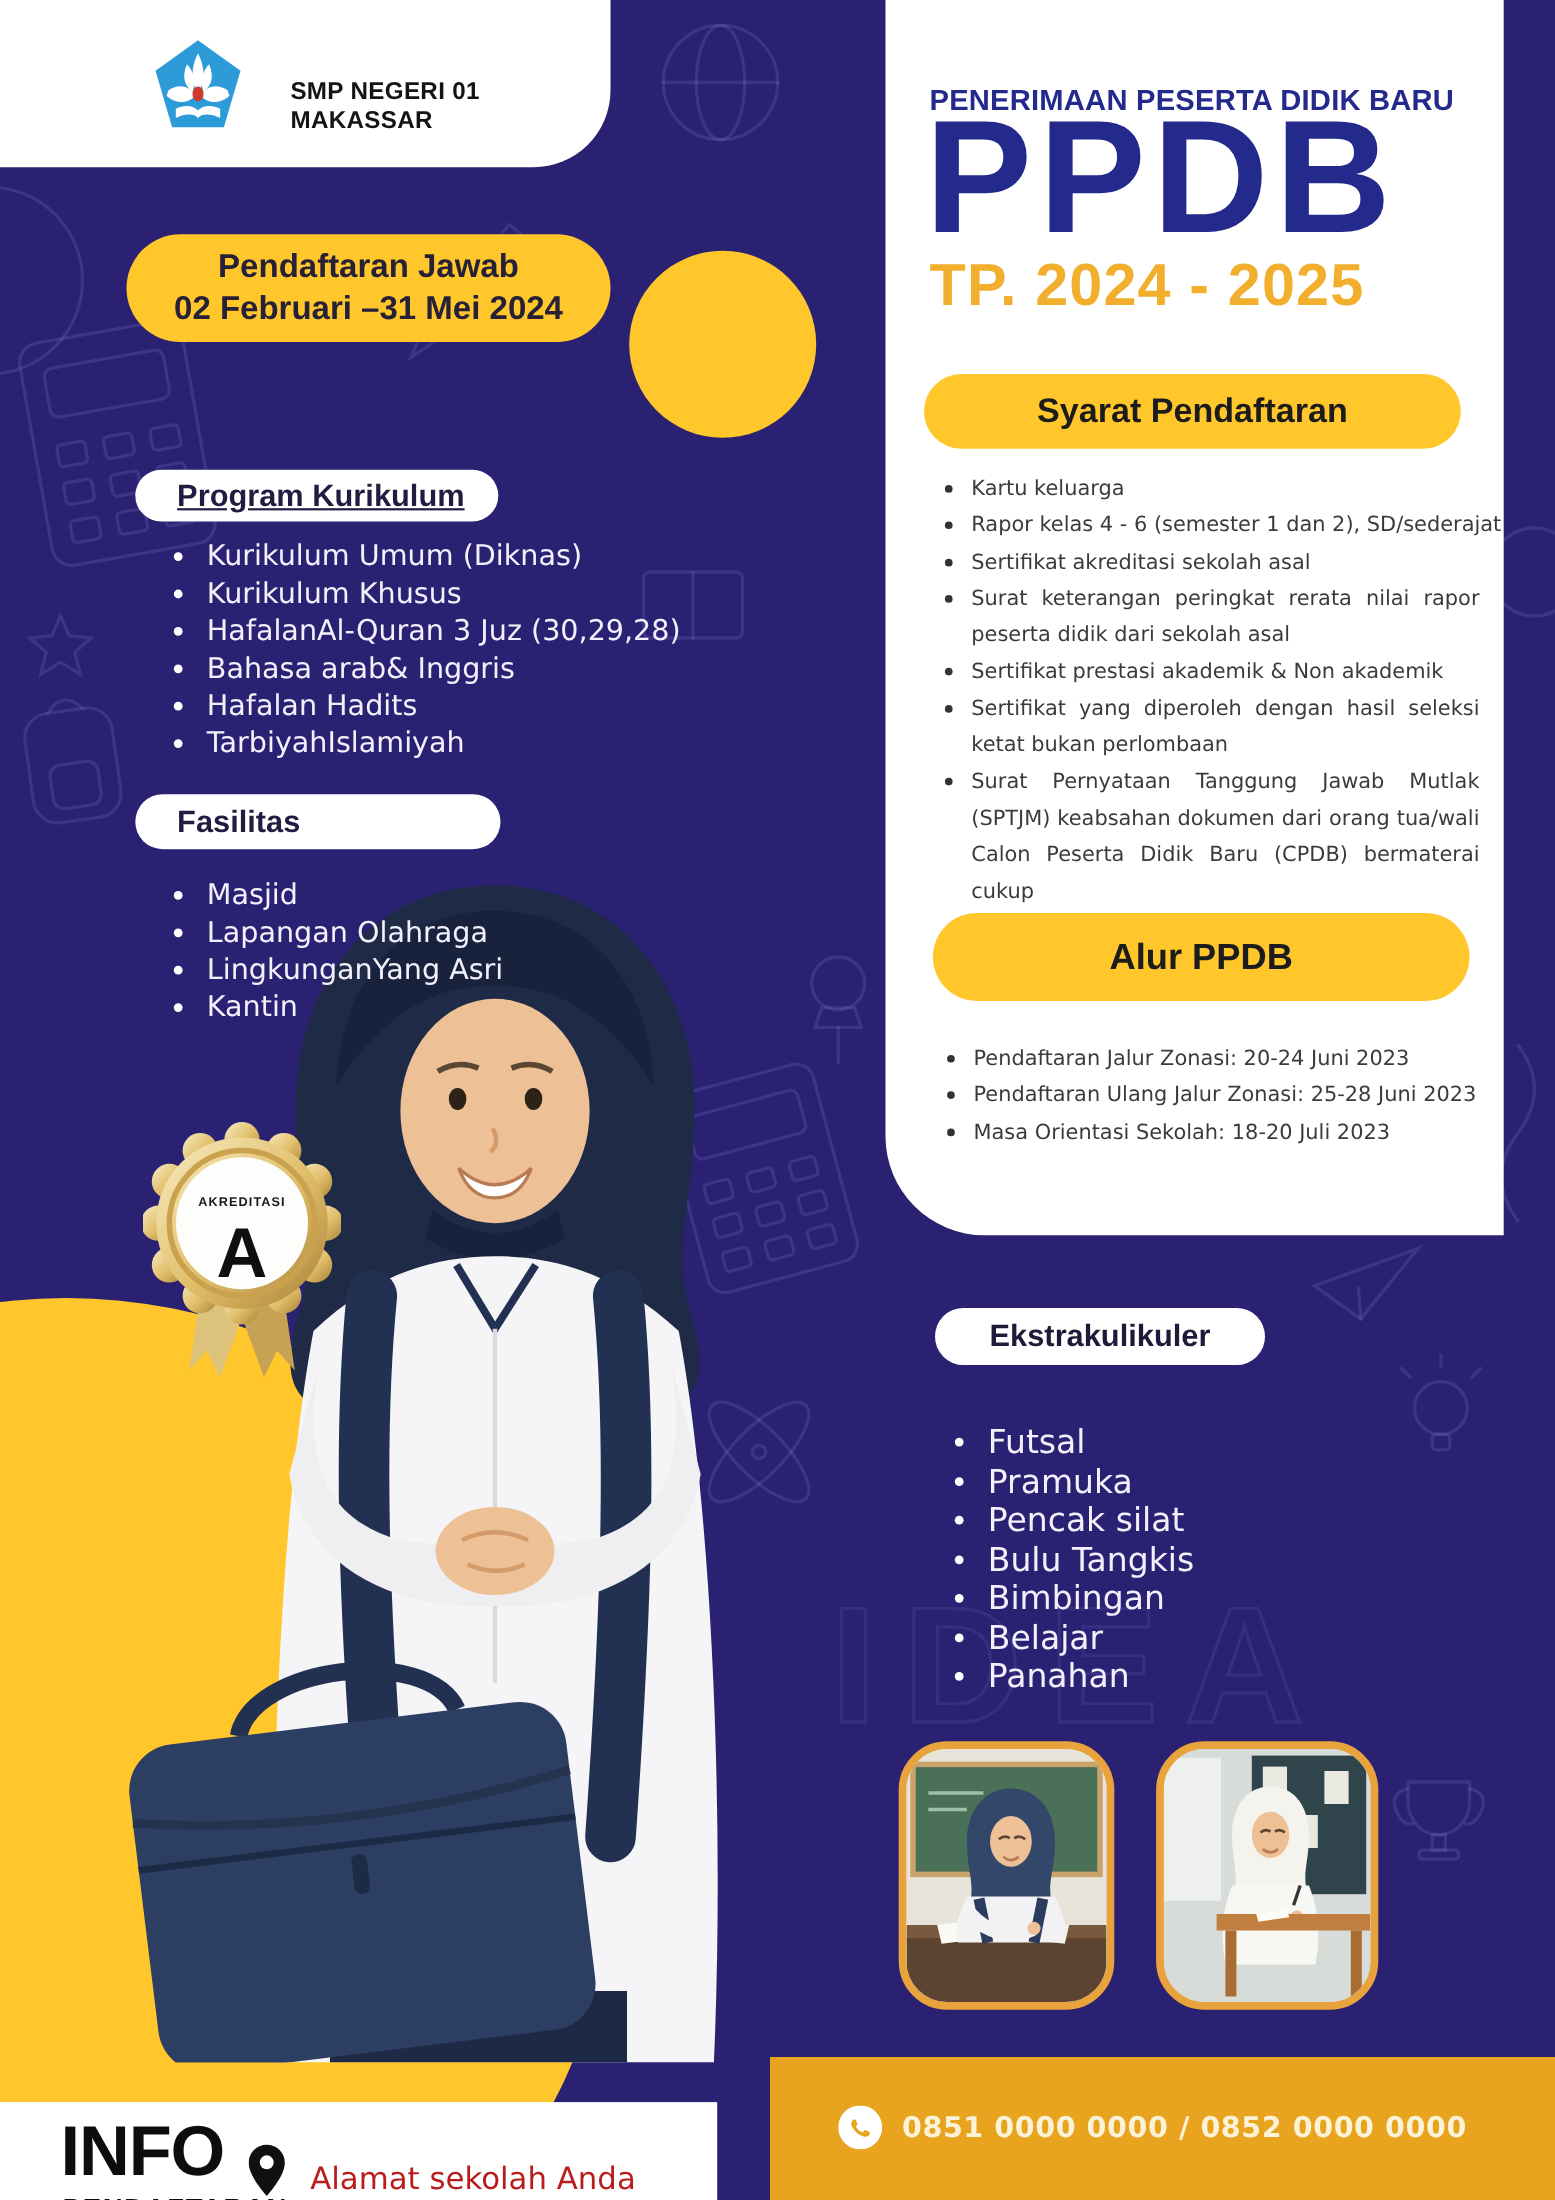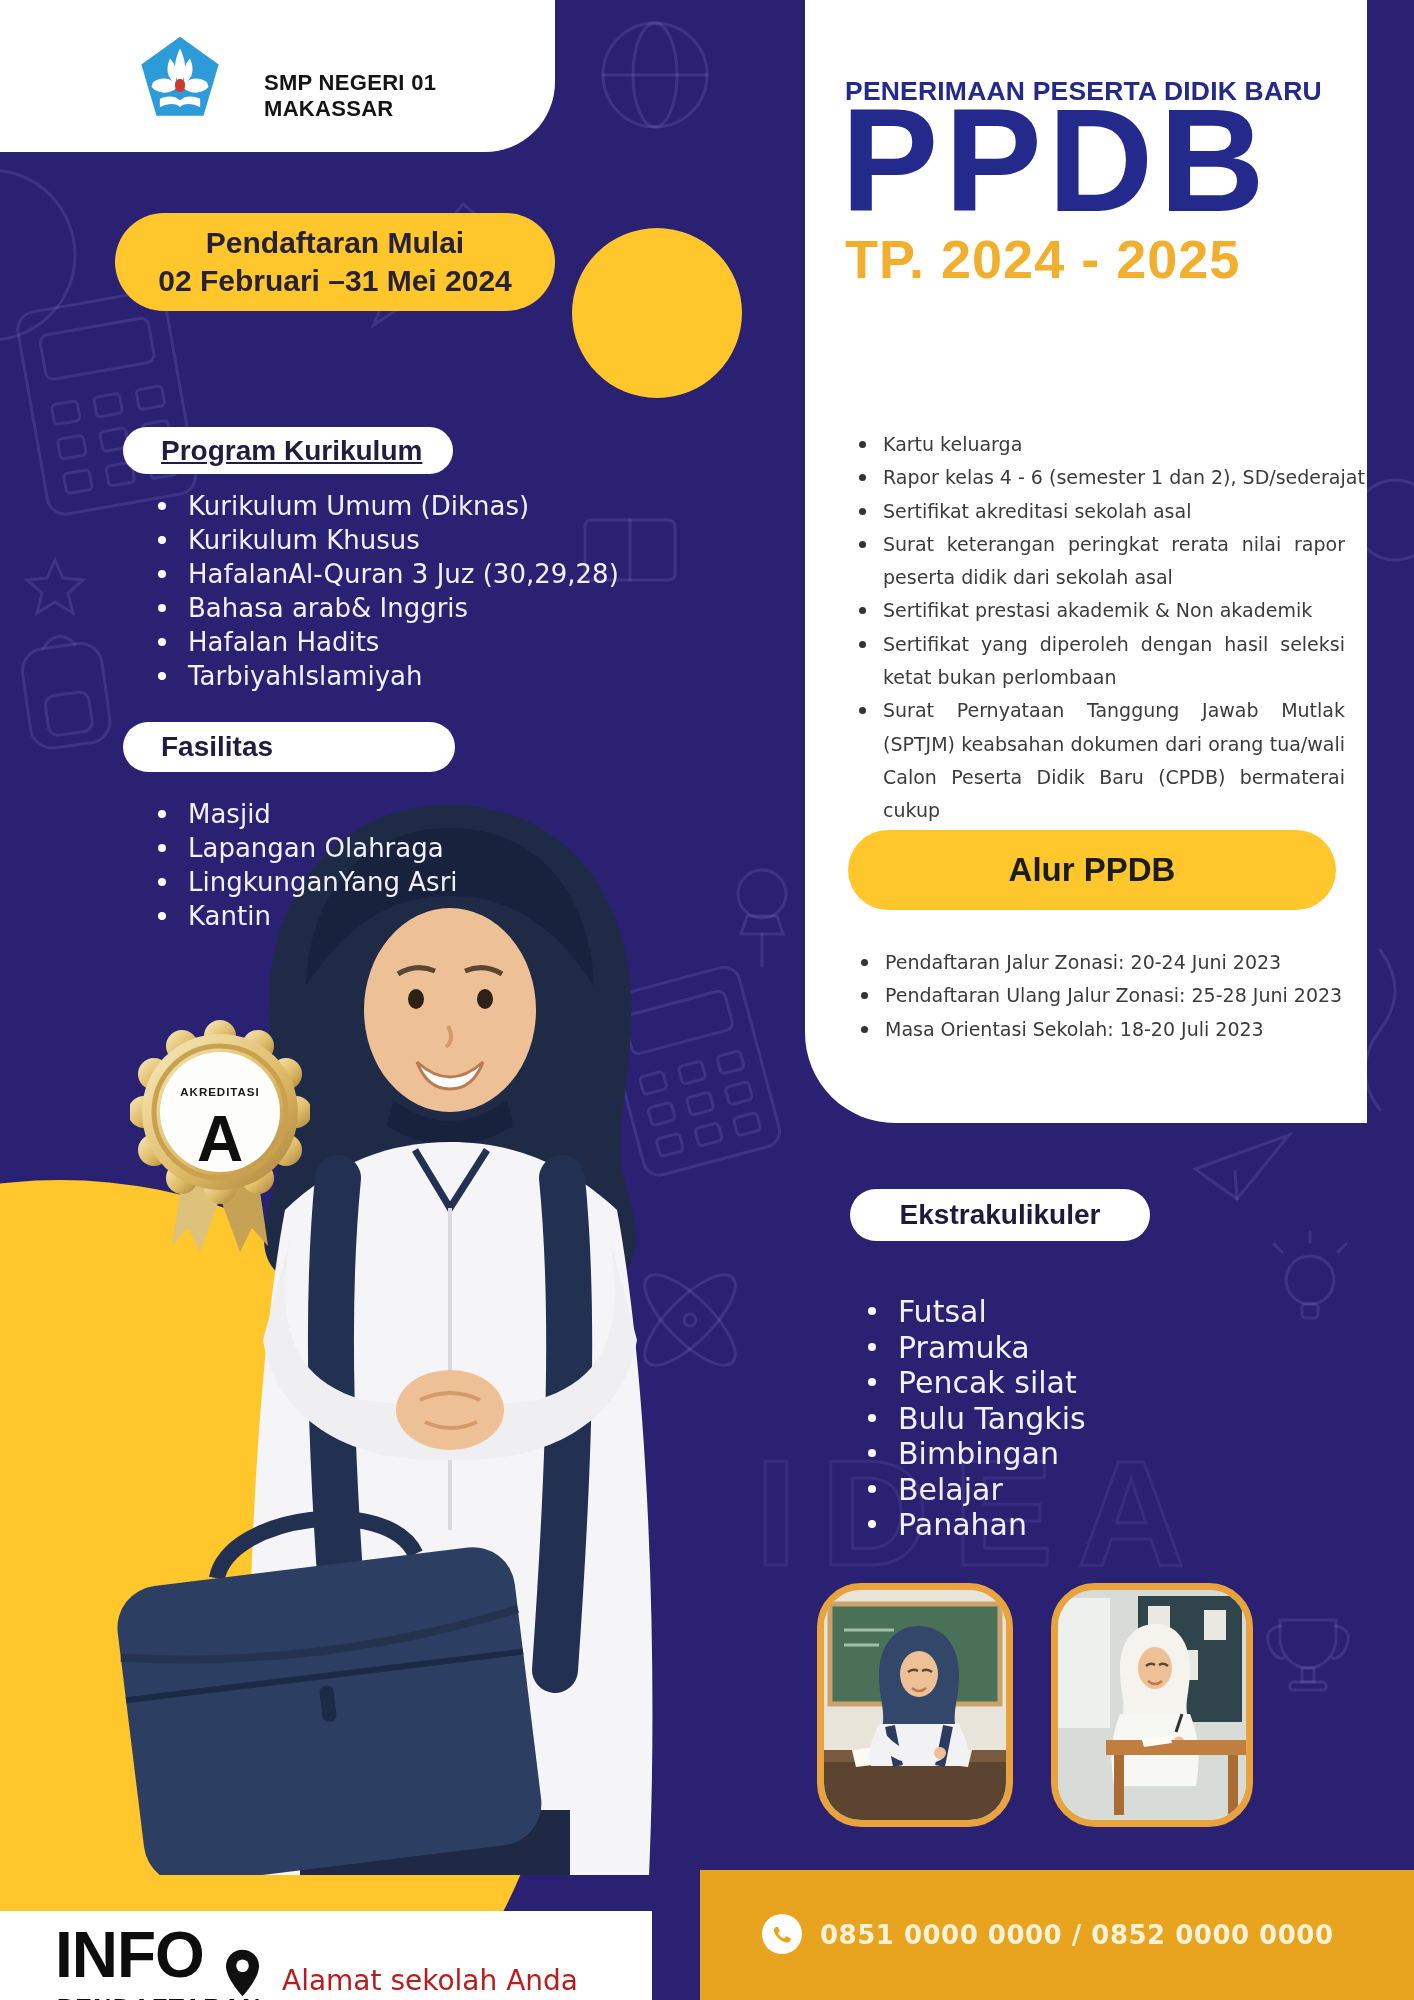--- a/index.html
+++ b/index.html
@@ -226,21 +226,21 @@
       <path d="M62,28 C67,40 66,50 56,58 C52,48 54,36 62,28 Z" fill="#ffffff"></path>
       <path d="M18,56 C30,48 42,52 47,62 C38,72 24,70 16,62 Z" fill="#ffffff"></path>
       <path d="M82,56 C70,48 58,52 53,62 C62,72 76,70 84,62 Z" fill="#ffffff"></path>
       <ellipse cx="50" cy="60" rx="6" ry="8" fill="#cf3a2b"></ellipse>
       <path d="M26,76 C36,71 46,73 50,78 C54,73 64,71 74,76 L74,86 C64,81 54,81 50,86 C46,81 36,81 26,86 Z" fill="#ffffff"></path>
     </svg>
     <div class="school-name">SMP NEGERI 01 MAKASSAR</div>
   </div>
 
   <div class="dates-pill">
-    <div>Pendaftaran Mulai</div>
+    <div>Pendaftaran Jawab</div>
     <div>02 Februari –31 Mei 2024</div>
   </div>
 
   <div class="white-pill pk-pill">
     <span>Program Kurikulum</span>
   </div>
   <ul class="plist pk-list">
     <li>Kurikulum Umum (Diknas)</li>
     <li>Kurikulum Khusus</li>
     <li>HafalanAl-Quran 3 Juz (30,29,28)</li>
@@ -288,20 +288,23 @@
     <circle cx="90" cy="92" r="60" fill="#fdfdfc"></circle>
     <text x="90" y="76" text-anchor="middle" font-size="11.5" font-weight="800" fill="#1a1a1a" letter-spacing="1" font-family="Liberation Sans, sans-serif">AKREDITASI</text>
     <text x="90" y="141" text-anchor="middle" font-size="64" font-weight="900" fill="#0f0f0f" font-family="Liberation Sans, sans-serif">A</text>
   </svg>
 
   <div class="panel">
     <div class="kicker">PENERIMAAN PESERTA DIDIK BARU</div>
     <div class="ppdb">PPDB</div>
     <div class="tp">TP. 2024 - 2025</div>
 
+    <div class="ypill syarat-pill">
+      <span>Syarat Pendaftaran</span>
+    </div>
     <ul class="dlist syarat-list">
       <li class="nw">Kartu keluarga</li>
       <li class="nw">Rapor kelas 4 - 6 (semester 1 dan 2), SD/sederajat</li>
       <li class="nw">Sertifikat akreditasi sekolah asal</li>
       <li>Surat keterangan peringkat rerata nilai rapor peserta didik dari sekolah asal</li>
       <li class="nw">Sertifikat prestasi akademik &amp; Non akademik</li>
       <li>Sertifikat yang diperoleh dengan hasil seleksi ketat bukan perlombaan</li>
       <li>Surat Pernyataan Tanggung Jawab Mutlak (SPTJM) keabsahan dokumen dari orang tua/wali Calon Peserta Didik Baru (CPDB) bermaterai cukup</li>
     </ul>
 

